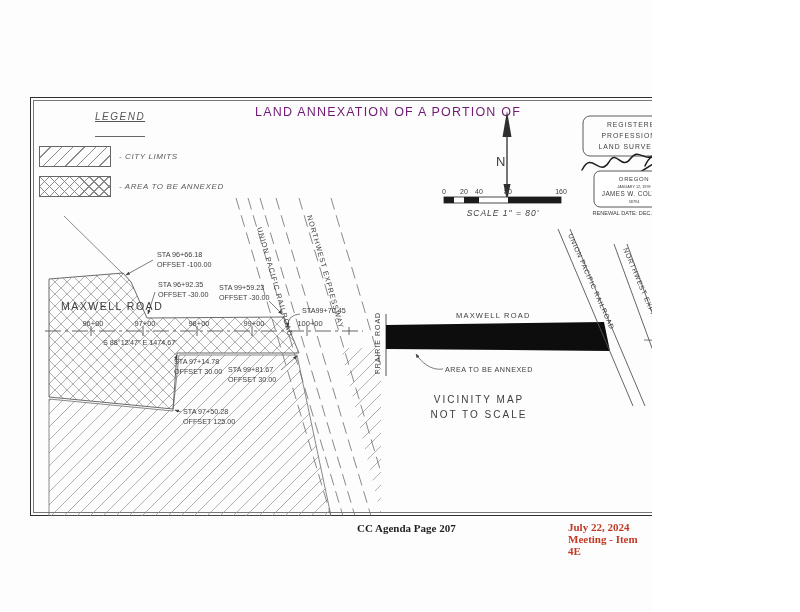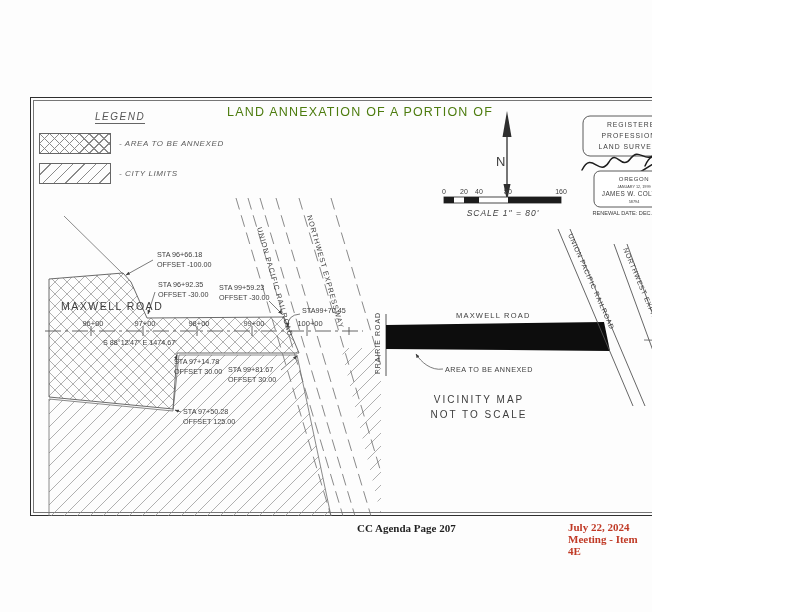--- a/index.html
+++ b/index.html
@@ -8,30 +8,30 @@
 
   .attachment{position:absolute;left:658px;top:18px;font-family:"Liberation Serif",serif;
     font-size:13.5px;font-weight:600;color:#2d2d2d;}
 
   .sheet{position:absolute;left:30px;top:97px;width:720px;height:419px;border:1.8px solid #2f2f2f;box-sizing:border-box;}
   .sheet-inner{position:absolute;inset:2px;border:0.8px solid #777;pointer-events:none;}
 
   
   .legend{position:absolute;left:8px;top:8px;width:210px;color:#565656;}
   .legend-title{margin-left:56px;display:inline-block;font-style:italic;font-size:10px;
-    letter-spacing:1.5px;border-bottom:1px solid #666;padding-bottom:1px;}
+    letter-spacing:1.5px;border-bottom:1px solid #666;padding-bottom:14px;text-decoration:underline;}
   .legend-row{display:flex;align-items:center;margin-top:9px;}
   .swatch{width:72px;height:21px;border:1px solid #666;box-sizing:border-box;background:#fff;}
   .hatch-diag{background:repeating-linear-gradient(135deg,transparent 0 7px,#8a8a8a 7px 8px);}
   .hatch-cross{background:repeating-linear-gradient(135deg,transparent 0 6px,#8a8a8a 6px 7px),
                repeating-linear-gradient(45deg,transparent 0 6px,#8a8a8a 6px 7px);}
   .legend-label{font-style:italic;font-size:8px;letter-spacing:.6px;margin-left:8px;color:#5c5c5c;}
 
   
-  .map-title{position:absolute;left:168px;top:7px;width:322px;text-align:center;color:#4d7c0f;letter-spacing:1.2px;}
+  .map-title{position:absolute;left:168px;top:7px;width:322px;text-align:right;color:#701a75;letter-spacing:1.2px;}
   .map-title .mt1,.map-title .mt2{font-size:12.5px;line-height:14px;}
   .map-title .mt3,.map-title .mt4{font-size:11.5px;line-height:14px;}
 
   
   .titleblock{position:absolute;top:2px;bottom:2px;left:664px;right:2px;
     border-left:1.4px solid #3a3a3a;display:flex;flex-direction:column;box-sizing:border-box;}
   .tb-cols{flex:1;display:flex;min-height:0;}
   .tb-col{flex:1;display:flex;flex-direction:column;min-width:0;}
   .tb-col + .tb-col{border-left:0.8px solid #5a5a5a;}
   .tb-cell{display:flex;align-items:center;justify-content:center;overflow:hidden;}
@@ -66,26 +66,26 @@
 <div class="page">
 
   <div class="attachment">Attachment C</div>
 
   <div class="sheet">
     <div class="sheet-inner"></div>
 
     <div class="legend">
       <div class="legend-title">LEGEND</div>
       <div class="legend-row">
+        <div class="swatch hatch-diag"></div>
+        <div class="legend-label">- CITY LIMITS</div>
+      </div>
+      <div class="legend-row">
         <div class="swatch hatch-cross"></div>
         <div class="legend-label">- AREA TO BE ANNEXED</div>
-      </div>
-      <div class="legend-row">
-        <div class="swatch hatch-diag"></div>
-        <div class="legend-label">- CITY LIMITS</div>
       </div>
     </div>
 
     <div class="map-title">
       <div class="mt1">LAND ANNEXATION OF A PORTION OF</div>
     </div>
 
     <svg class="svg-north" width="22" height="92" viewBox="0 0 22 92">
       <line x1="11" y1="24" x2="11" y2="74" stroke="#3c3c3c" stroke-width="1.4"></line>
       <polygon points="11,1 6.5,27 15.5,27" fill="#2e2e2e"></polygon>

